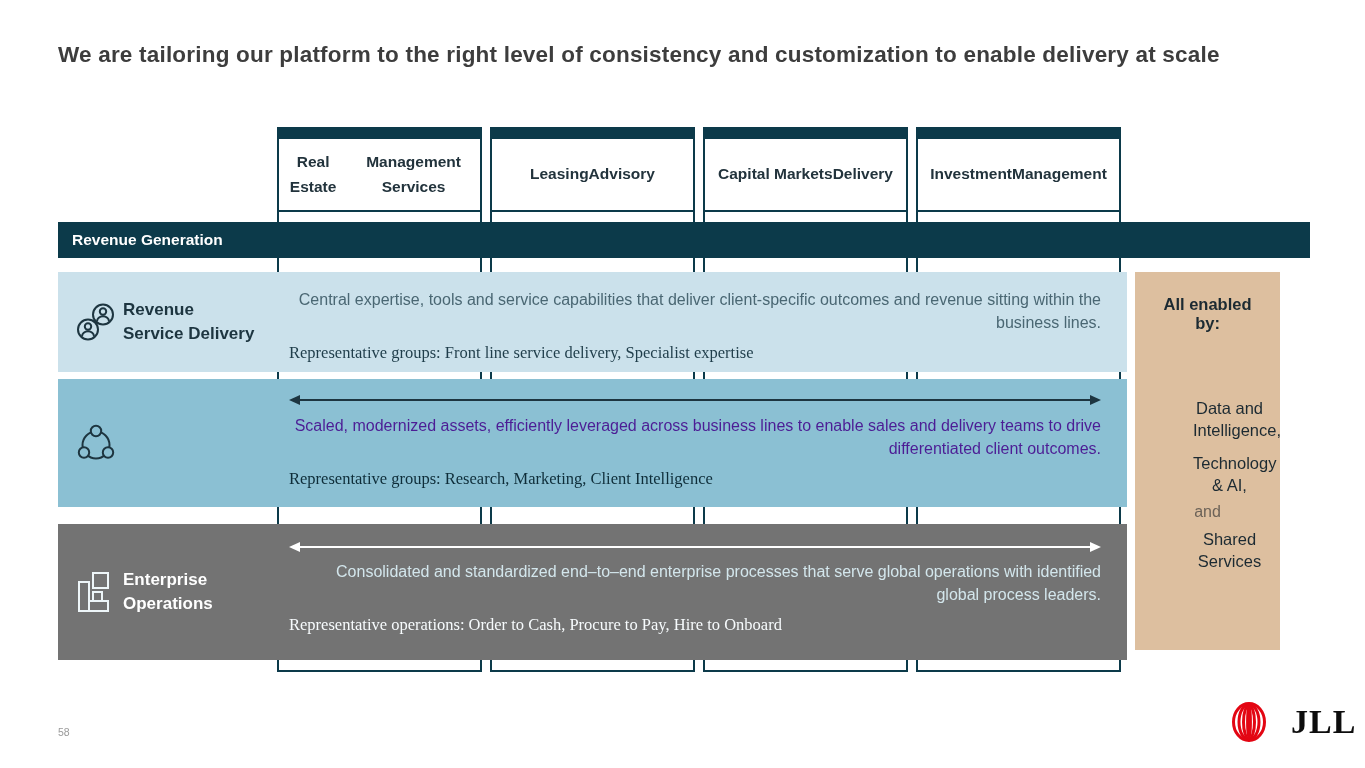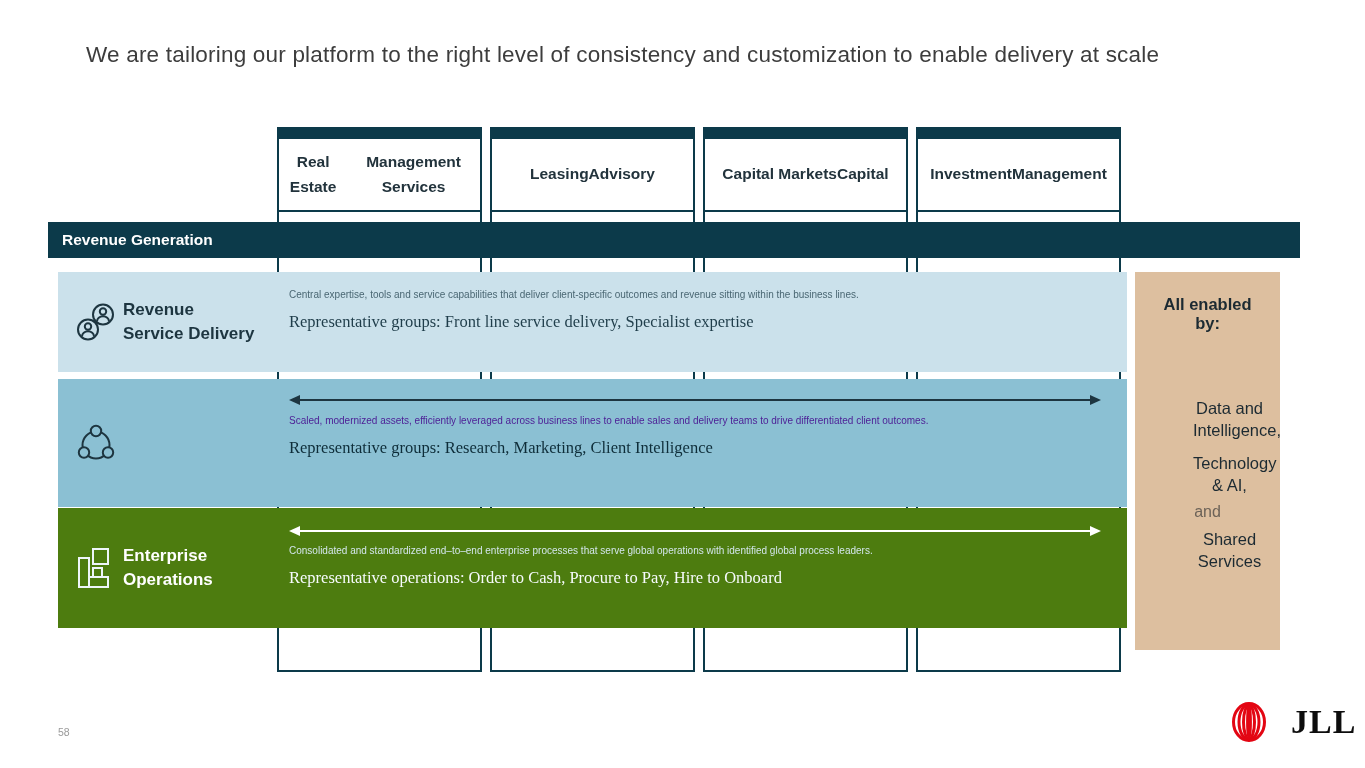--- a/index.html
+++ b/index.html
@@ -2,57 +2,57 @@
 <html><head>
 <meta charset="utf-8">
 <style>
   html,body { margin:0; padding:0; background:#fff; }
   .slide {
     position:relative; width:1365px; height:768px; background:#ffffff;
     font-family:"Liberation Sans", sans-serif; overflow:hidden;
   }
   .title {
     position:absolute; left:58px; top:42px; width:1260px;
-    font-size:22.5px; font-weight:400; color:#3d3d3d; letter-spacing:0.2px;margin-left:28px;
+    font-size:22.5px; font-weight:700; color:#3d3d3d; letter-spacing:0.2px;
   }
 
   
   .col { position:absolute; top:127px; width:205px; height:545px; z-index:1; }
   .col-0 { left:277px; } .col-1 { left:490px; } .col-2 { left:703px; } .col-3 { left:916px; }
   .col-cap { position:absolute; top:0; left:0; right:0; height:10px; background:#0c3a4a; }
   .col-frame { position:absolute; top:10px; left:0; right:0; bottom:0; border:2px solid #0c3a4a; box-sizing:border-box; }
   .col-head {
     position:absolute; top:10px; left:0; right:0; height:75px; background:#ffffff;
     border:2px solid #0c3a4a; box-sizing:border-box;
     display:flex; align-items:center; justify-content:center;
     text-align:center; font-weight:700; font-size:15.5px; line-height:1.55; color:#22333c;
   }
 
   
   .revenue-bar {
-    position:absolute; left:48px; top:222px; width:1252px; height:36px; background:#0c3a4a;
+    position:absolute; left:58px; top:222px; width:1252px; height:36px; background:#0c3a4a;
     color:#ffffff; font-weight:700; font-size:15.5px; display:flex; align-items:center;
     padding-left:14px; box-sizing:border-box; z-index:3;
   }
 
   
   .row { position:absolute; left:58px; width:1069px; z-index:2; }
   .row-1 { top:272px; height:100px; background:#cbe1eb; }
   .row-2 { top:379px; height:128px; background:#8bc0d3; }
-  .row-3 { top:508px; height:120px; background:#4d7c0f; }
+  .row-3 { top:524px; height:136px; background:#737373; }
 
   .row-icon { position:absolute; left:15px; top:50%; transform:translateY(-50%); width:46px; height:46px; }
   .row-title {
     position:absolute; left:65px; top:50%; transform:translateY(-50%);
     font-weight:700; font-size:17px; line-height:1.4; color:#1d3540; width:160px;
   }
   .row-3 .row-title { color:#ffffff; }
 
   .row-content { position:absolute; left:231px; top:0; right:26px; }
-  .desc { font-size:10px; line-height:1.45; max-width:835px; }
+  .desc { font-size:16px; line-height:1.45; max-width:835px;text-align:right; }
   .row-1 .desc { margin-top:16px; color:#4a6773; }
   .row-2 .desc { margin-top:8px;  color:#4c1d95; }
   .row-3 .desc { margin-top:7px;  color:#d3e6ec; }
   .serif {
     font-family:"Liberation Serif", serif; font-size:16.5px; margin-top:9px;
   }
   .row-1 .serif { color:#1f3d4a; }
   .row-2 .serif { color:#0e2d39; }
   .row-3 .serif { color:#f7fbfd; }
 
@@ -104,21 +104,21 @@
     <div class="col-head">
       <span>Leasing</span>
       <span>Advisory</span>
     </div>
   </div>
   <div class="col col-2">
     <div class="col-frame"></div>
     <div class="col-cap"></div>
     <div class="col-head">
       <span>Capital Markets</span>
-      <span>Capital</span>
+      <span>Delivery</span>
     </div>
   </div>
   <div class="col col-3">
     <div class="col-frame"></div>
     <div class="col-cap"></div>
     <div class="col-head">
       <span>Investment</span>
       <span>Management</span>
     </div>
   </div>

